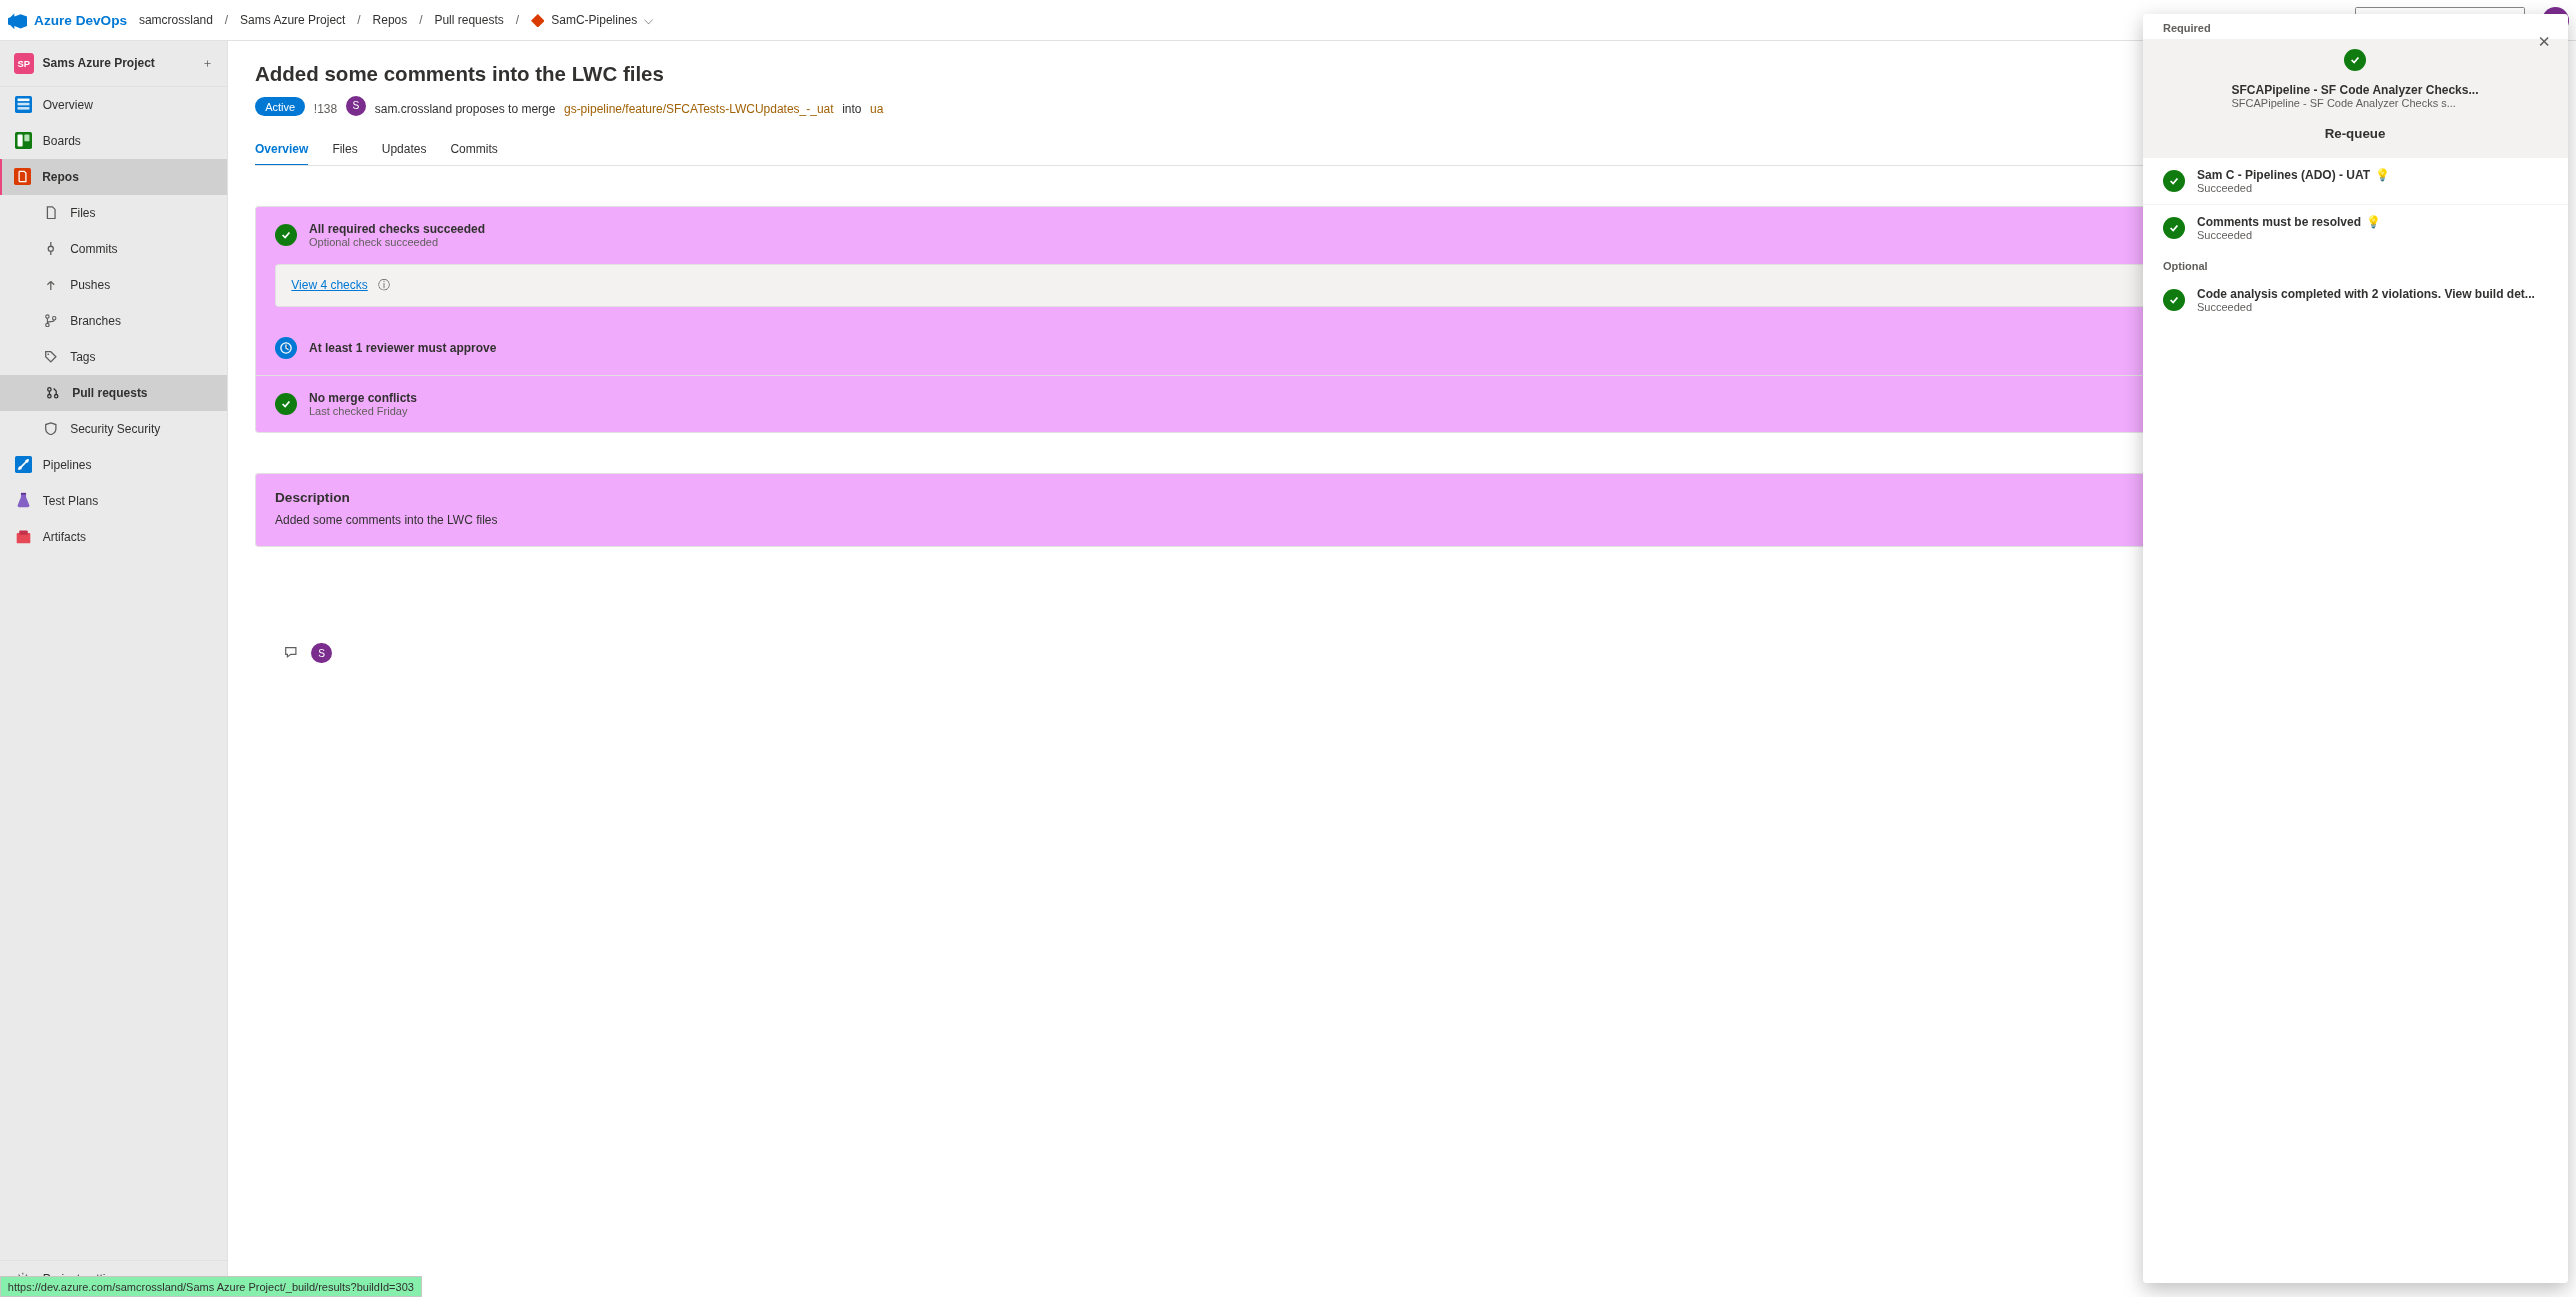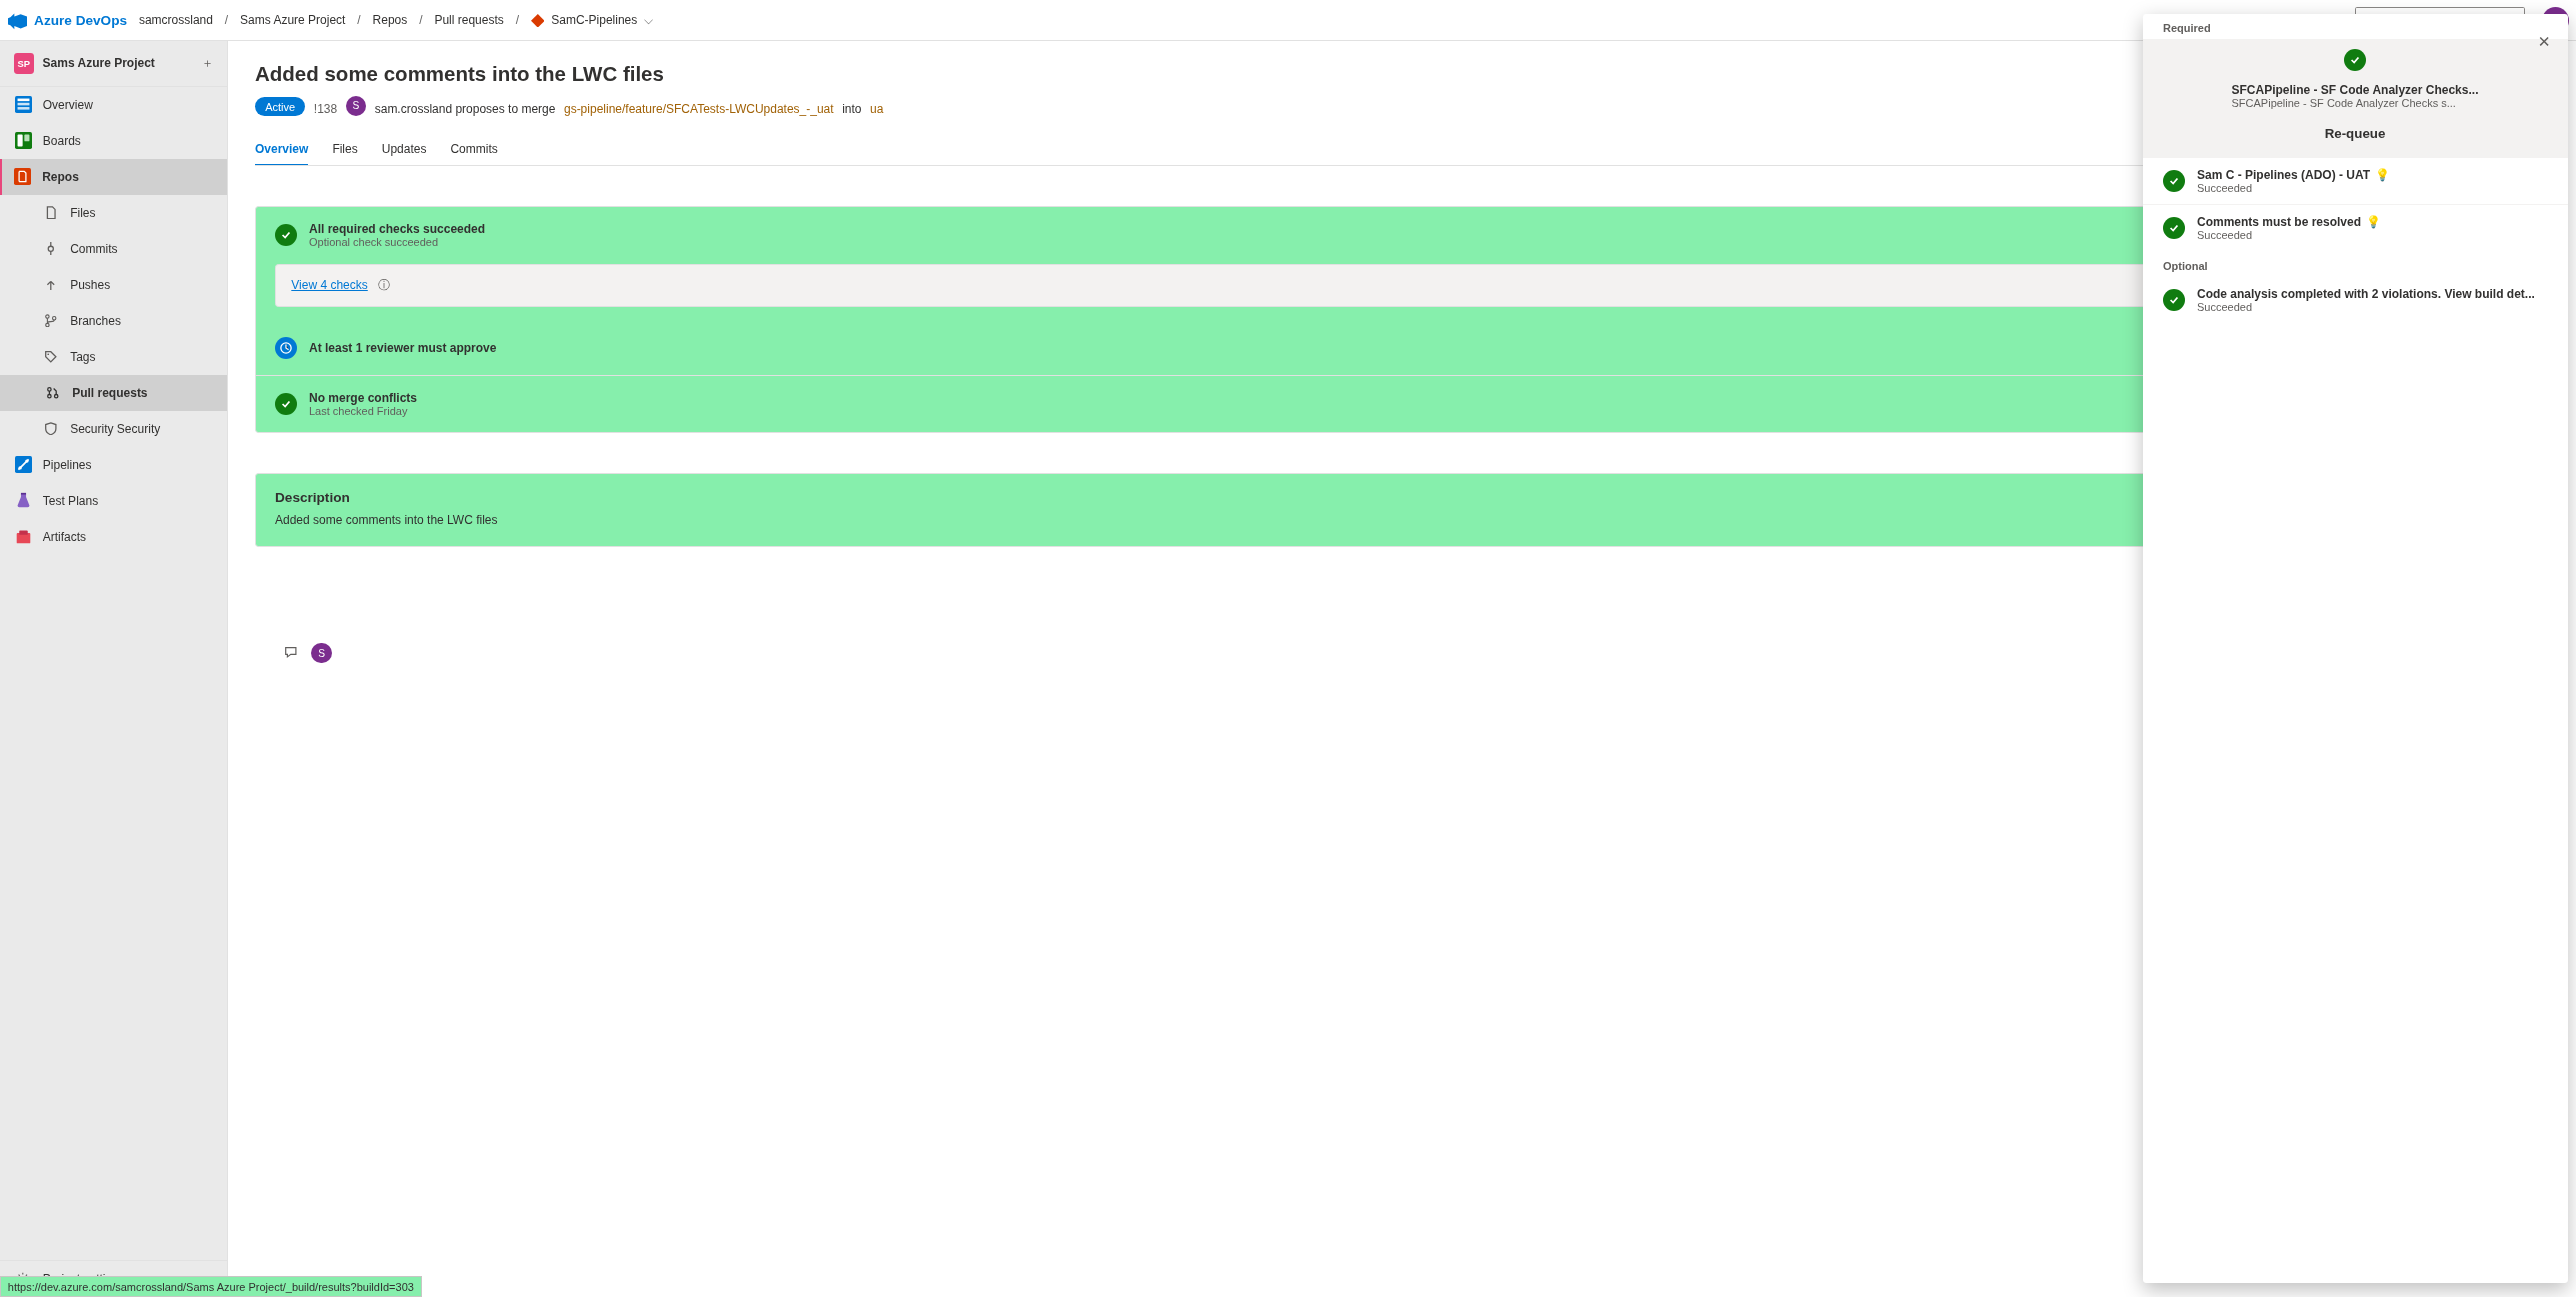--- a/index.html
+++ b/index.html
@@ -39,21 +39,21 @@
 .pr-title { font-size:20.5px;font-weight:600;margin-bottom:10.2px; }
 .pr-meta { display:flex;align-items:flex-end;gap:8.5px;margin-bottom:17px; font-size:12px;}
 .badge-active { background:#0078d4;color:#fff;padding:3.4px 10.2px;border-radius:10.2px;font-size:11px;}
 .pr-id { color:#605e5c; }
 .user-badge { width:20.5px;height:20.5px;border-radius:50%;background:#7b2d8e;color:#fff;font-size:10.2px;display:flex;align-items:center;justify-content:center;}
 .branch-link { color:#a16207;text-decoration:none; }
 .tabs { display:flex;gap:24px;border-bottom:0.9px solid #e1e1e1;margin-bottom:20.5px; }
 .tab { padding:8.5px 0;cursor:pointer;color:#323130; }
 .tab.active { font-weight:600;border-bottom:1.7px solid #0078d4;color:#0078d4; }
 
-.card { border:0.9px solid #e1e1e1;border-radius:3.4px;margin-bottom:17px;background:#86efac;margin-top:40px;}
+.card { border:0.9px solid #e1e1e1;border-radius:3.4px;margin-bottom:17px;background:#f0abfc;margin-top:40px;}
 .card-row { display:flex;align-items:center;gap:12px;padding:15.3px 19px; }
 .card-row + .card-row { border-top:0.9px solid #e1e1e1; }
 .status-circle { width:22px;height:22px;border-radius:50%;display:flex;align-items:center;justify-content:center;flex-shrink:0;}
 .status-circle.green { background:#107c10;color:#fff; }
 .status-circle.blue { background:#0078d4;color:#fff; }
 .row-title { font-weight:600; }
 .row-sub { font-size:11px;color:#605e5c; }
 .view-checks { background:#f3f2f1;border:0.9px solid #e1e1e1;border-radius:3.4px;margin:0 19px 15.3px 19px;padding:12px 15.3px;display:flex;align-items:center;gap:10.2px; }
 .link { color:#0078d4;text-decoration:underline;cursor:pointer; }
 .info-icon { color:#605e5c; }

